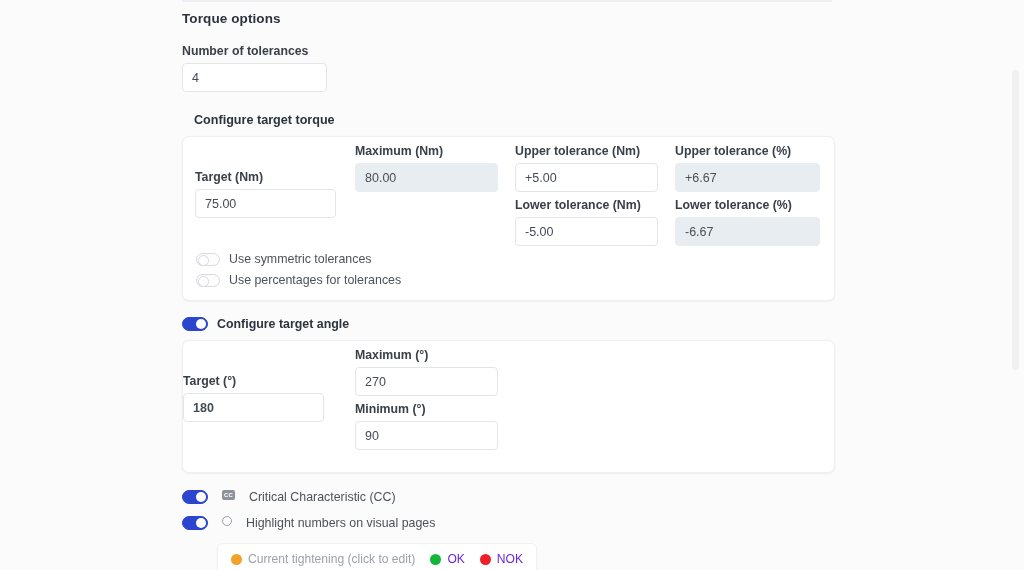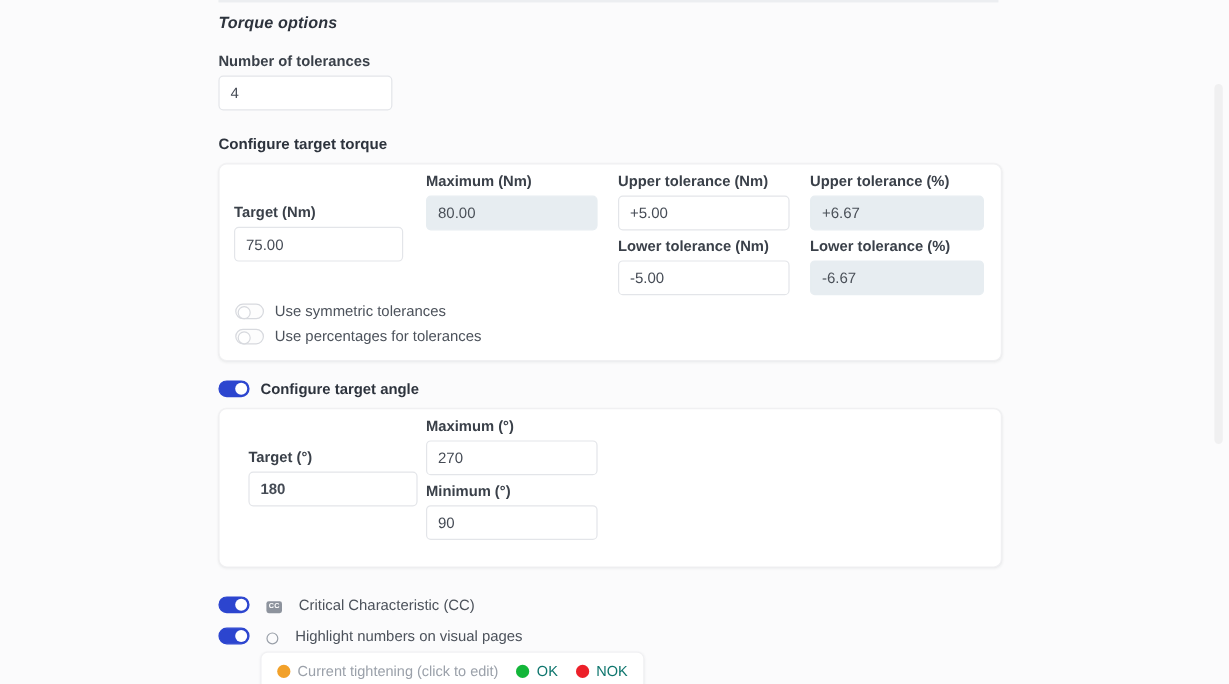--- a/index.html
+++ b/index.html
@@ -39,34 +39,34 @@
     top: 0px;
     width: 652px;
   }
 
   .section-title {
     font-size: 13.5px;
     font-weight: bold;
     color: #2d333d;
     margin-top: 11px;
     letter-spacing: .1px;
-    font-style: italic;
   }
 
   .field-label {
     font-size: 12.3px;
     font-weight: bold;
     color: #3a4049;
     margin-bottom: 5px;
   }
 
   .subhead {
     font-size: 12.6px;
     font-weight: bold;
     color: #2d333d;
+    margin-left: 12px;
   }
 
   input.txt {
     display: block;
     box-sizing: border-box;
     height: 29px;
     border: 1px solid #e3e5e9;
     border-radius: 4px;
     background: #ffffff;
     font-family: "Liberation Sans", sans-serif;
@@ -145,21 +145,21 @@
 
   
   #angle-card {
     margin-top: 9px;
     width: 651px;
     height: 131px;
   }
 
   
   .bottom-rows { margin-top: 17px; }
-  .brow { display: flex; align-items: flex-end; gap: 14px; height: 21px; }
+  .brow { display: flex; align-items: flex-start; gap: 14px; height: 21px; }
   .brow + .brow { margin-top: 5px; }
 
   .cc-badge {
     display: inline-flex;
     align-items: center;
     justify-content: center;
     width: 13px; height: 10px;
     border-radius: 2px;
     background: #8d939d;
     color: #ffffff;
@@ -184,21 +184,21 @@
     background: #ffffff;
     border: 1px solid #f1f1f3;
     border-radius: 6px;
     box-shadow: 0 1px 2px rgba(40,48,60,.06);
     padding: 6px 13px;
     height: 18px;
   }
   .legend-item { display: inline-flex; align-items: center; gap: 6px; }
   .dot { width: 11px; height: 11px; border-radius: 50%; flex: none; }
   .legend-text { font-size: 12.1px; color: #9ba1aa; }
-  .legend-text.dark { color: #0f766e; }
+  .legend-text.dark { color: #6d28d9; }
 
   
   .scrollbar-track {
     position: absolute;
     right: 2px; top: 0;
     width: 9px; height: 570px;
     background: transparent;
   }
   .scrollbar-thumb {
     position: absolute;
@@ -277,21 +277,21 @@
     </div>
 
     <div class="toggle-row" style="margin-top:16px;">
       <span class="switch lg">
           <span class="knob"></span>
         </span>
       <span class="toggle-label strong">Configure target angle</span>
     </div>
 
     <div class="card" id="angle-card">
-      <div class="tcol" style="left:24px; top:33px; width:150px;">
+      <div class="tcol" style="left:0; top:33px; width:150px;">
         <div class="field-label">Target (°)</div>
         <input class="txt" style="width: 141px; font-weight: bold;" value="180">
       </div>
       <div class="tcol" style="left:172px; top:7px; width:145px;">
         <div class="field-label">Maximum (°)</div>
         <input class="txt" style="width: 143px;" value="270">
       </div>
       <div class="tcol" style="left:172px; top:61px; width:145px;">
         <div class="field-label">Minimum (°)</div>
         <input class="txt" style="width: 143px;" value="90">

